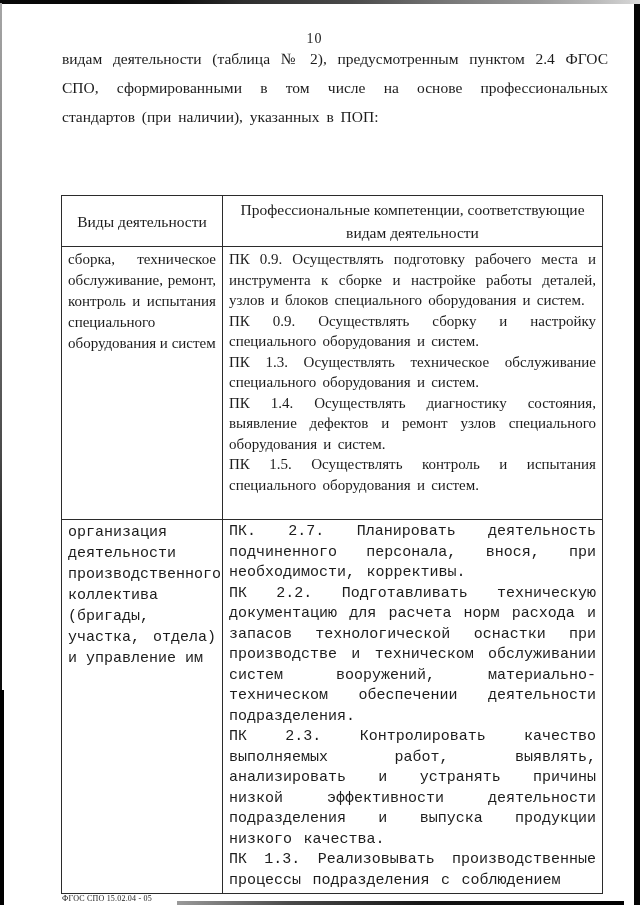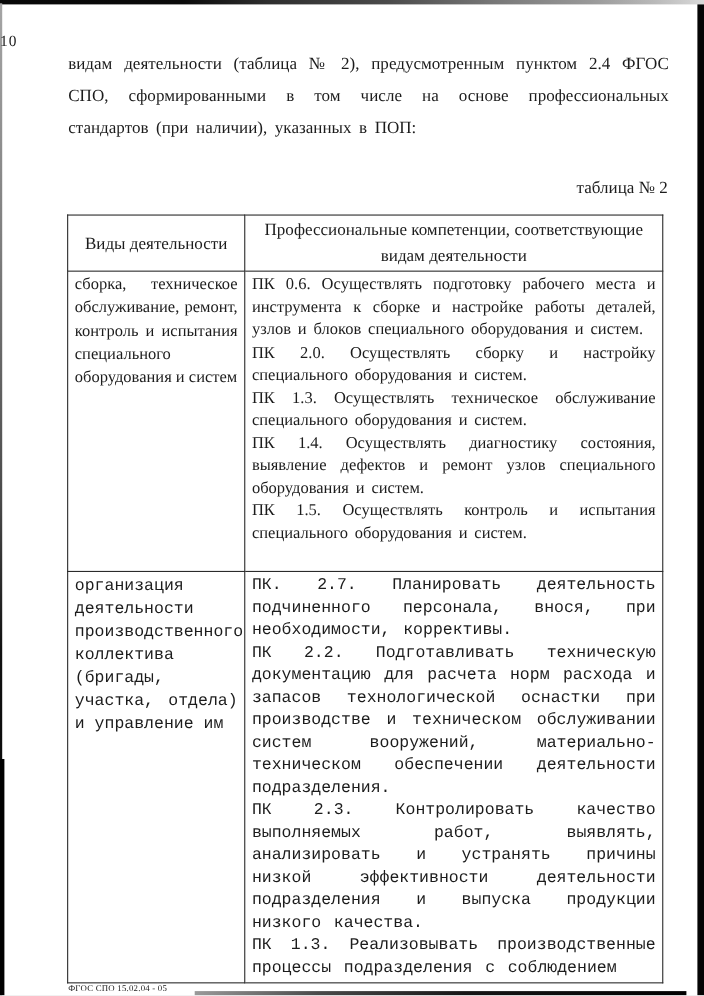--- a/index.html
+++ b/index.html
@@ -15,21 +15,21 @@
   
   .top-strip{position:absolute;left:0;top:0;width:640px;height:4px;
     background:linear-gradient(to right,#070707 0%,#0a0a0a 26%,#2e2e2e 38%,#4a4a4a 55%,#777 70%,#999 84%,#b9b9b9 93%,#d9d9d9 100%);}
   .left-strip{position:absolute;left:0;top:3px;width:2px;height:902px;
     background:linear-gradient(to bottom,#a5a5a5 0%,#7d7d7d 25%,#4a4a4a 50%,#111 65%,#000 100%);}
   .left-strip-bottom{position:absolute;left:0;top:690px;width:4px;height:215px;background:#000;}
   .right-strip{position:absolute;left:634px;top:4px;width:6px;height:901px;background:#050505;}
   .bottom-strip{position:absolute;left:177px;top:901px;width:447px;height:4px;
     background:linear-gradient(to right,#9a9a9a 0%,#4a4a4a 25%,#161616 55%,#000 100%);}
 
-  .page-number{position:absolute;left:0;top:31px;width:629px;
+  .page-number{position:absolute;left:0;top:31px;width:629px;text-align:center;
     font-size:14px;letter-spacing:1px;}
   .intro{position:absolute;left:62px;top:44px;width:546px;margin:0;
     font-size:15.5px;line-height:29px;text-align:justify;word-spacing:3px;}
   .table-caption{position:absolute;left:61px;top:162px;width:546px;text-align:right;
     font-size:15.5px;}
 
   table.doc-table{
     position:absolute;left:61px;top:195px;width:542px;
     border-collapse:collapse;table-layout:fixed;
   }
@@ -59,41 +59,40 @@
   <div class="top-strip"></div>
   <div class="left-strip"></div>
   <div class="left-strip-bottom"></div>
   <div class="right-strip"></div>
   <div class="bottom-strip"></div>
 
   <div class="page-number">10</div>
 
   <p class="intro">видам деятельности (таблица № 2), предусмотренным пунктом 2.4 ФГОС СПО, сформированными в том числе на основе профессиональных стандартов (при наличии), указанных в ПОП:</p>
 
-  <div class="table-caption">таблица № 2</div>
 
   <table class="doc-table">
     <colgroup>
         <col class="c1">
         <col class="c2">
       </colgroup>
     <thead>
       <tr>
         <th>Виды деятельности</th>
         <th>Профессиональные компетенции, соответствующие видам деятельности</th>
       </tr>
     </thead>
     <tbody>
       <tr class="row-1">
         <td class="activity-cell">
           <div>сборка, техническое обслуживание, ремонт, контроль и испытания специального оборудования и систем</div>
         </td>
         <td class="comp-cell">
-          <p>ПК 0.6. Осуществлять подготовку рабочего места и инструмента к сборке и настройке работы деталей, узлов и блоков специального оборудования и систем.</p>
-          <p>ПК 2.0. Осуществлять сборку и настройку специального оборудования и систем.</p>
+          <p>ПК 0.9. Осуществлять подготовку рабочего места и инструмента к сборке и настройке работы деталей, узлов и блоков специального оборудования и систем.</p>
+          <p>ПК 0.9. Осуществлять сборку и настройку специального оборудования и систем.</p>
           <p>ПК 1.3. Осуществлять техническое обслуживание специального оборудования и систем.</p>
           <p>ПК 1.4. Осуществлять диагностику состояния, выявление дефектов и ремонт узлов специального оборудования и систем.</p>
           <p>ПК 1.5. Осуществлять контроль и испытания специального оборудования и систем.</p>
         </td>
       </tr>
       <tr class="row-2">
         <td class="activity-cell">
           <div>организация деятельности производственного коллектива (бригады, участка, отдела) и управление им</div>
         </td>
         <td class="comp-cell">

